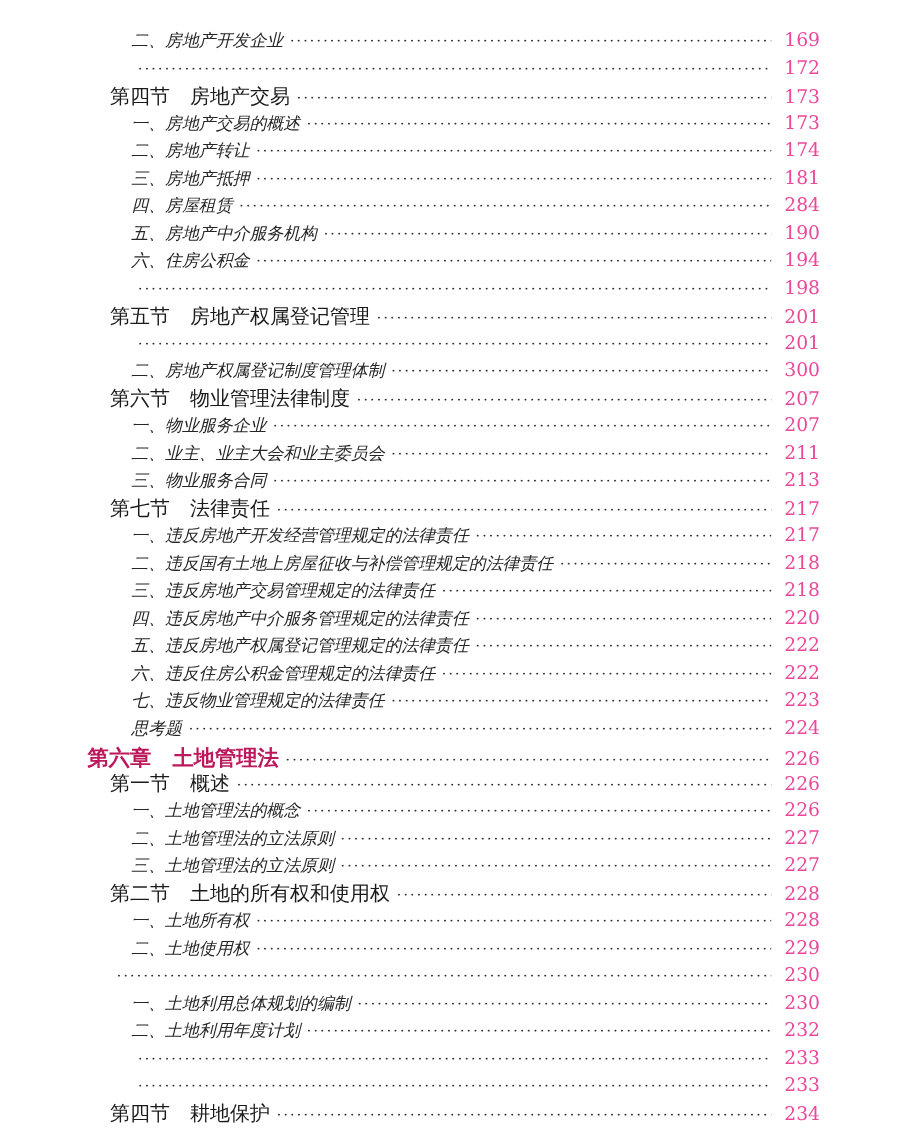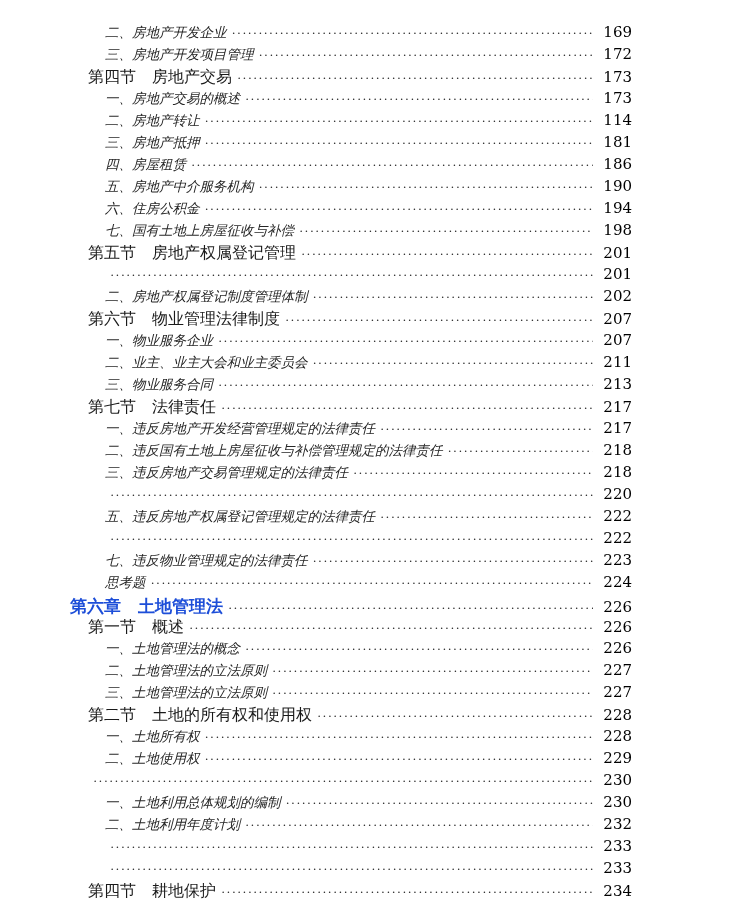--- a/index.html
+++ b/index.html
@@ -11,21 +11,21 @@
     width: 730px;
     height: 913px;
     overflow: hidden;
     font-family: "Liberation Serif", serif;
     color: #222222;
   }
   .page {
     box-sizing: border-box;
     width: 730px;
     height: 913px;
-    padding: 23px 98px 0 70px;
+    padding: 23px 74px 0 70px;
     background: #ffffff;
   }
   .toc-list {
     display: block;
   }
   .row {
     display: flex;
     align-items: baseline;
     height: 22px;
     white-space: nowrap;
@@ -46,28 +46,28 @@
   }
   .row .dots::after {
     content: "····································································································································································································································································";
   }
   .row .pagenum {
     flex: 0 0 auto;
     min-width: 32px;
     text-align: right;
     font-family: "DejaVu Serif", "Liberation Serif", serif;
     font-size: 15px;
-    color: #000000;
+    color: #ec4899;
   }
   
   .row.chapter .label {
     font-family: Liberation Sans, sans-serif;
     font-weight: bold;
     font-size: 17px;
-    color: #1d4ed8;
+    color: #be185d;
   }
   
   .row.section {
     padding-left: 18px;
   }
   .row.section .label {
     font-family: "Liberation Serif", serif;
     font-size: 16px;
     color: #1a1a1a;
   }
@@ -86,77 +86,75 @@
 <body>
 
 <div class="page">
   <div class="toc-list" id="toc-list">
       <div class="row sub">
     <span class="label">二、房地产开发企业</span>
     <span class="dots"></span>
     <span class="pagenum">169</span>
   </div>
       <div class="row sub">
-    <span class="label">三、房地产开发项目管理</span>
     <span class="dots"></span>
     <span class="pagenum">172</span>
   </div>
       <div class="row section">
     <span class="label">第四节　房地产交易</span>
     <span class="dots"></span>
     <span class="pagenum">173</span>
   </div>
       <div class="row sub">
     <span class="label">一、房地产交易的概述</span>
     <span class="dots"></span>
     <span class="pagenum">173</span>
   </div>
       <div class="row sub">
     <span class="label">二、房地产转让</span>
     <span class="dots"></span>
-    <span class="pagenum">114</span>
+    <span class="pagenum">174</span>
   </div>
       <div class="row sub">
     <span class="label">三、房地产抵押</span>
     <span class="dots"></span>
     <span class="pagenum">181</span>
   </div>
       <div class="row sub">
     <span class="label">四、房屋租赁</span>
     <span class="dots"></span>
-    <span class="pagenum">186</span>
+    <span class="pagenum">284</span>
   </div>
       <div class="row sub">
     <span class="label">五、房地产中介服务机构</span>
     <span class="dots"></span>
     <span class="pagenum">190</span>
   </div>
       <div class="row sub">
     <span class="label">六、住房公积金</span>
     <span class="dots"></span>
     <span class="pagenum">194</span>
   </div>
       <div class="row sub">
-    <span class="label">七、国有土地上房屋征收与补偿</span>
     <span class="dots"></span>
     <span class="pagenum">198</span>
   </div>
       <div class="row section">
     <span class="label">第五节　房地产权属登记管理</span>
     <span class="dots"></span>
     <span class="pagenum">201</span>
   </div>
       <div class="row sub">
     <span class="dots"></span>
     <span class="pagenum">201</span>
   </div>
       <div class="row sub">
     <span class="label">二、房地产权属登记制度管理体制</span>
     <span class="dots"></span>
-    <span class="pagenum">202</span>
+    <span class="pagenum">300</span>
   </div>
       <div class="row section">
     <span class="label">第六节　物业管理法律制度</span>
     <span class="dots"></span>
     <span class="pagenum">207</span>
   </div>
       <div class="row sub">
     <span class="label">一、物业服务企业</span>
     <span class="dots"></span>
     <span class="pagenum">207</span>
@@ -185,29 +183,31 @@
     <span class="label">二、违反国有土地上房屋征收与补偿管理规定的法律责任</span>
     <span class="dots"></span>
     <span class="pagenum">218</span>
   </div>
       <div class="row sub">
     <span class="label">三、违反房地产交易管理规定的法律责任</span>
     <span class="dots"></span>
     <span class="pagenum">218</span>
   </div>
       <div class="row sub">
+    <span class="label">四、违反房地产中介服务管理规定的法律责任</span>
     <span class="dots"></span>
     <span class="pagenum">220</span>
   </div>
       <div class="row sub">
     <span class="label">五、违反房地产权属登记管理规定的法律责任</span>
     <span class="dots"></span>
     <span class="pagenum">222</span>
   </div>
       <div class="row sub">
+    <span class="label">六、违反住房公积金管理规定的法律责任</span>
     <span class="dots"></span>
     <span class="pagenum">222</span>
   </div>
       <div class="row sub">
     <span class="label">七、违反物业管理规定的法律责任</span>
     <span class="dots"></span>
     <span class="pagenum">223</span>
   </div>
       <div class="row sub">
     <span class="label">思考题</span>

